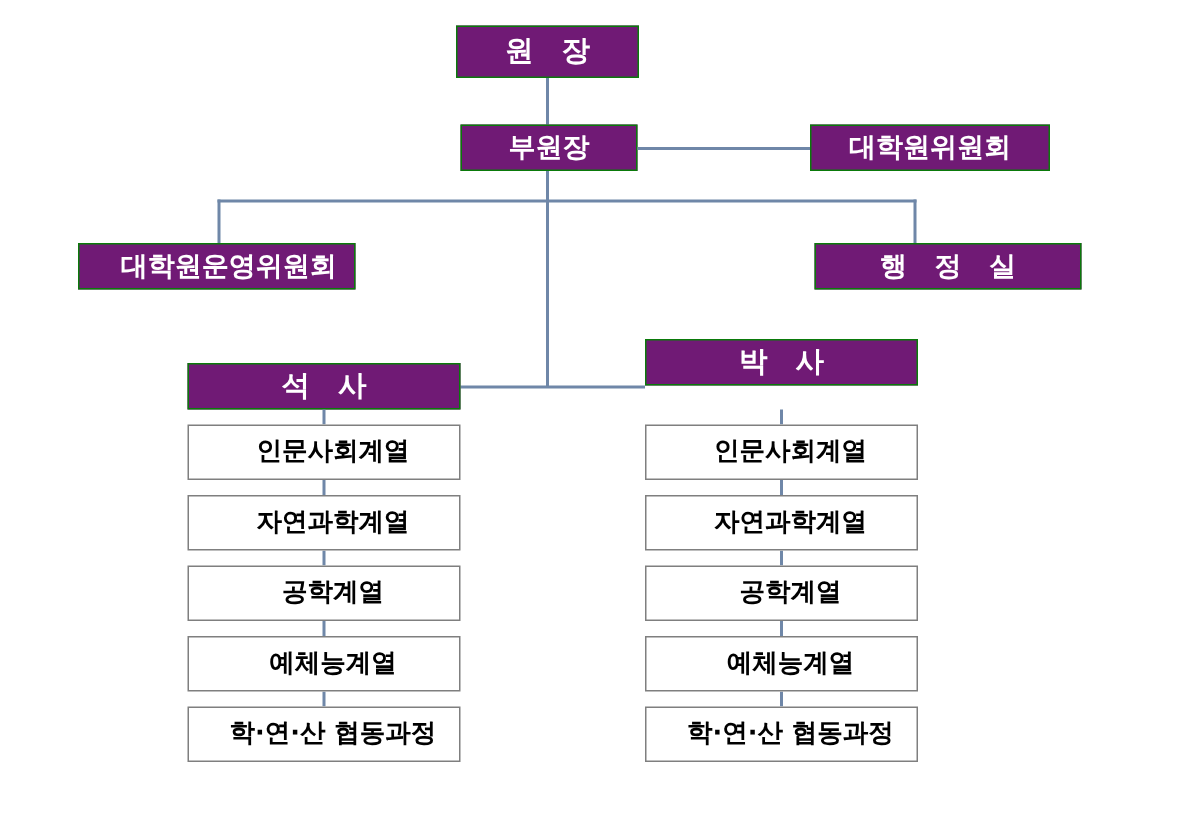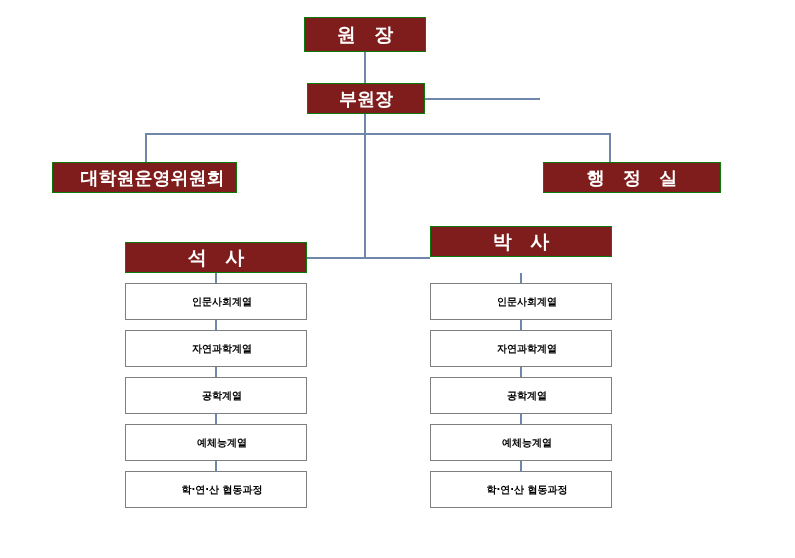--- a/index.html
+++ b/index.html
@@ -32,52 +32,55 @@
     position: absolute;
     box-sizing: border-box;
     display: flex;
     align-items: center;
     justify-content: center;
     text-align: center;
     line-height: 1;
     white-space: nowrap;
   }
   .node-green {
-    background: #7f1d1d;
+    background: #701a75;
     border: 1px solid #0a7a0a;
     color: #ffffff;
     font-weight: bold;
   }
   .node-white {
     background: #ffffff;
     border: 1px solid #7f7f7f;
     color: #000000;
     font-weight: bold;
   }
 
   .t-lg  { font-size: 19px; letter-spacing: 0.5px; }
   .t-md  { font-size: 18px; }
-  .t-sm  { font-size: 10px; padding-left: 12px; }
+  .t-sm  { font-size: 17px; padding-left: 12px; }
   .sp    { letter-spacing: 6px; text-indent: 6px; }
 </style>
 </head>
 <body>
 
 <div id="org-chart">
 
   <div class="node node-green t-lg sp" style="left:304px; top:17px; width:122px; height:35px;">
     <span>원 장</span>
   </div>
 
   <div class="conn conn-v" style="left:364px; top:52px; height:31px;"></div>
 
   <div class="node node-green t-md" style="left:307px; top:83px; width:118px; height:31px;">
     <span>부원장</span>
   </div>
 
+  <div class="node node-green t-md" style="left:540px; top:83px; width:160px; height:31px;">
+    <span>대학원위원회</span>
+  </div>
 
   <div class="conn conn-h" style="left:425px; top:98px; width:115px;"></div>
 
   <div class="conn conn-v" style="left:364px; top:114px; height:20px;"></div>
 
   <div class="conn conn-h" style="left:145px; top:133px; width:466px;"></div>
 
   <div class="conn conn-v" style="left:145px; top:133px; height:29px;"></div>
 
   <div class="conn conn-v" style="left:609px; top:133px; height:29px;"></div>

